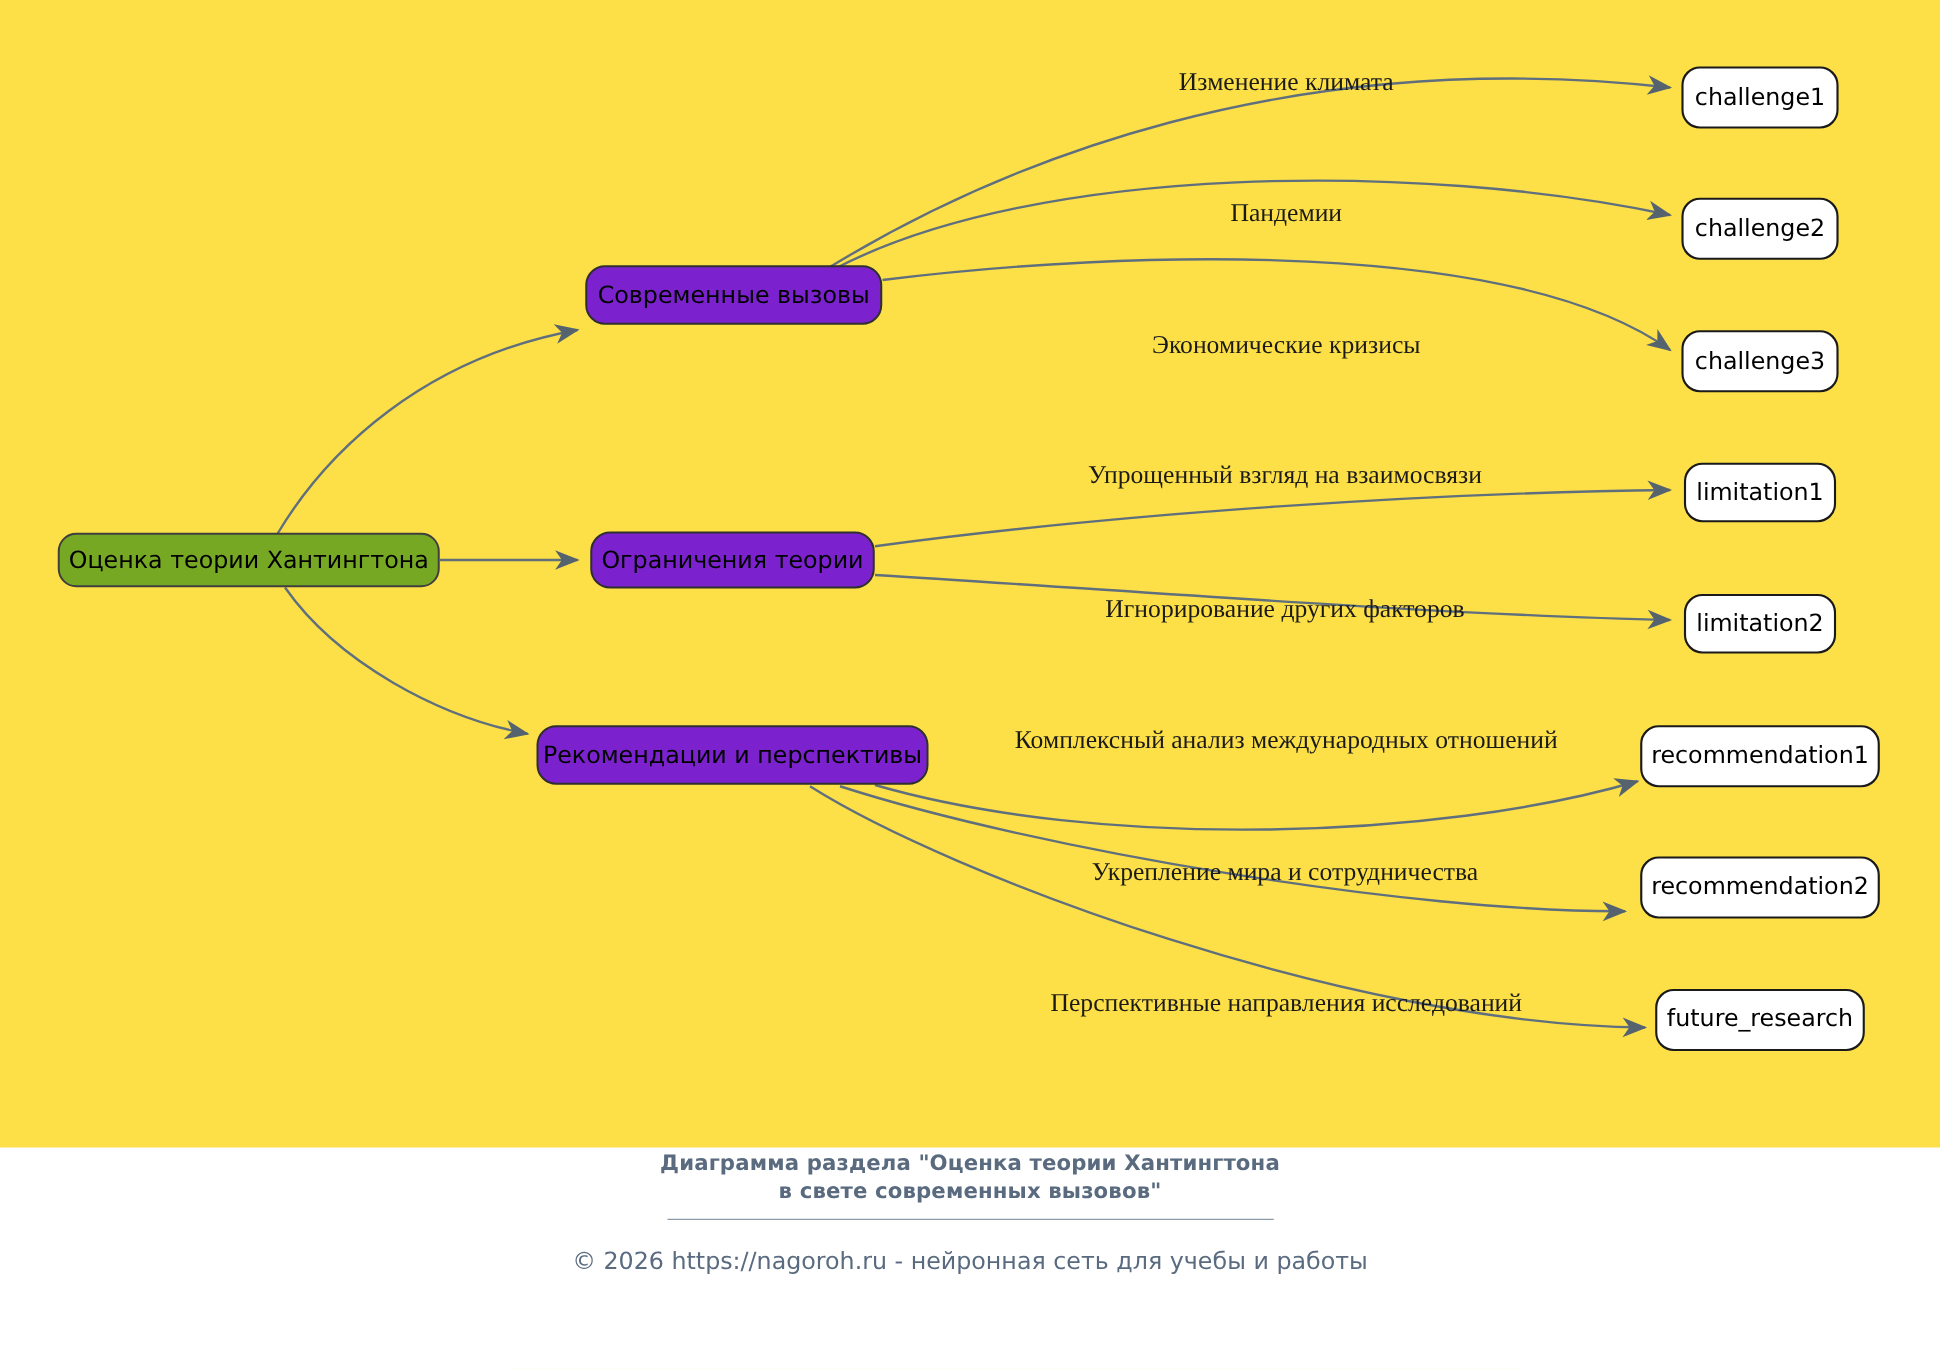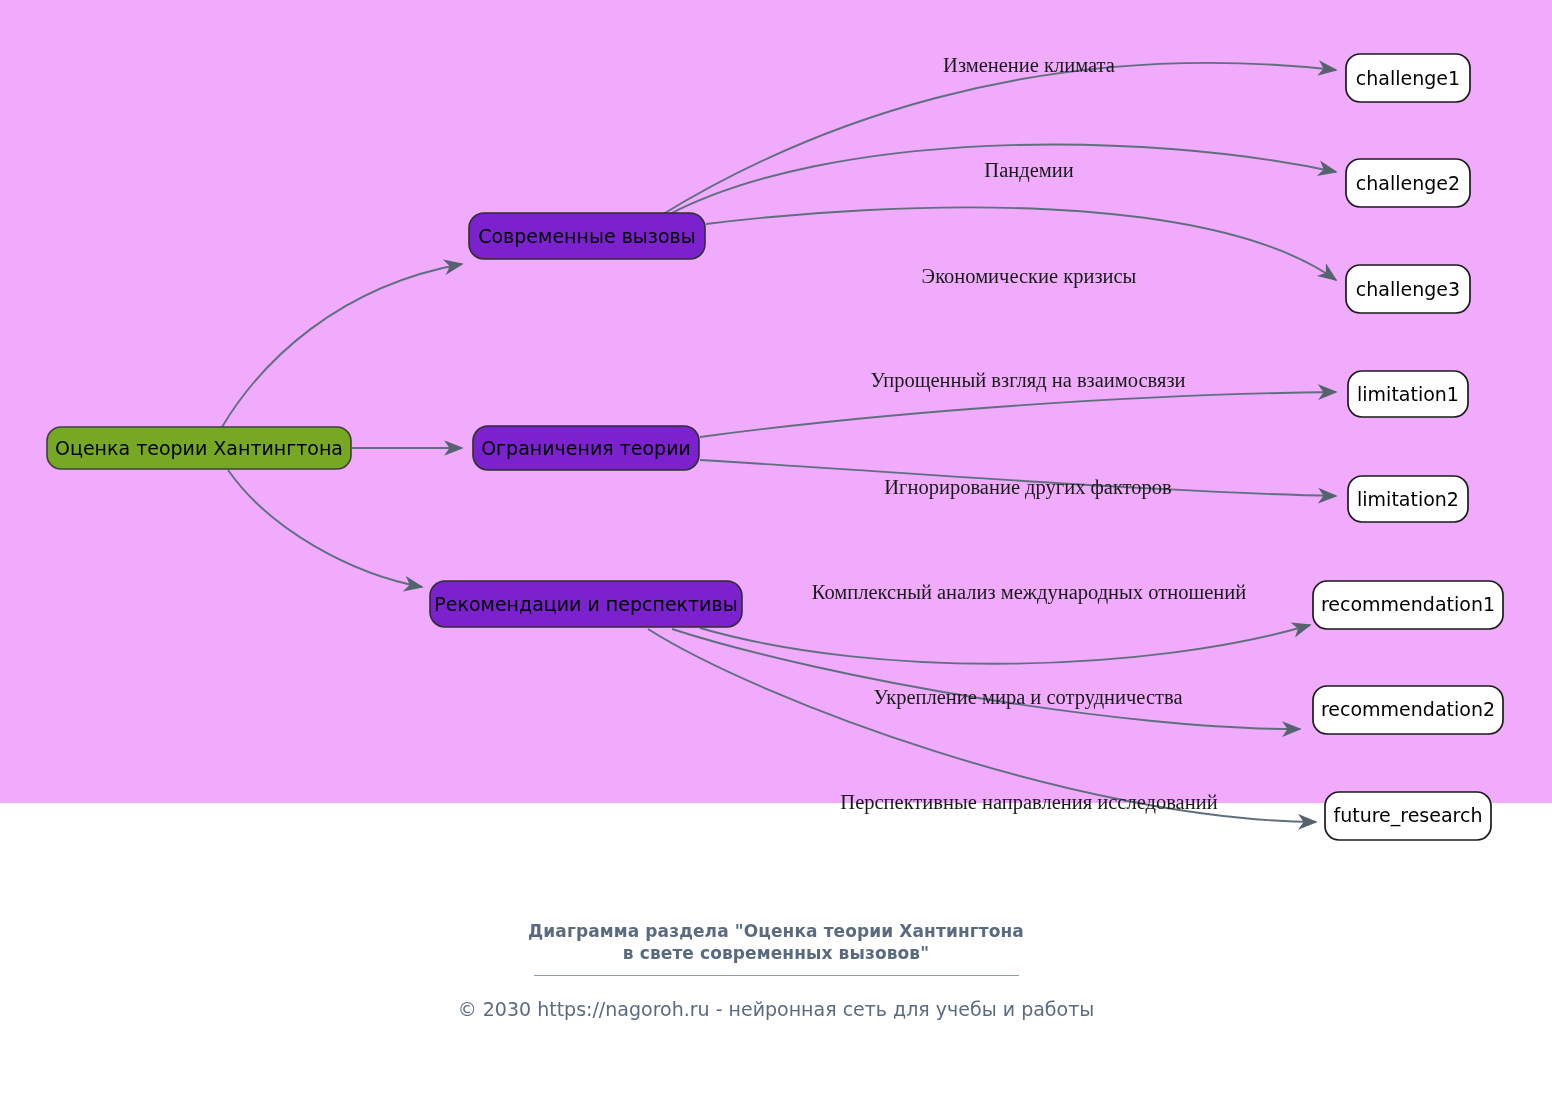--- a/index.html
+++ b/index.html
@@ -10,22 +10,22 @@
   body {
     font-family: "Liberation Sans", sans-serif;
     width: 1552px;
     height: 1095px;
     overflow: hidden;
     position: relative;
   }
   #stage {
     position: relative;
     width: 1552px;
-    height: 803px;
-    background: #f0abfc;
+    height: 918px;
+    background: #fde047;
   }
   #diagram-svg {
     position: absolute;
     top: 0;
     left: 0;
     width: 1552px;
     height: 1095px;
     display: block;
   }
   .node-label-root,
@@ -199,15 +199,15 @@
 
   <div class="footer footer-title">
     <div>Диаграмма раздела "Оценка теории Хантингтона</div>
     <div>в свете современных вызовов"</div>
   </div>
 
   <div class="footer footer-rule">
     <div class="rule-inner"></div>
   </div>
 
-  <div class="footer footer-credit">© 2030 https://nagoroh.ru - нейронная сеть для учебы и работы</div>
+  <div class="footer footer-credit">© 2026 https://nagoroh.ru - нейронная сеть для учебы и работы</div>
 
 </div>
 
 </body></html>

